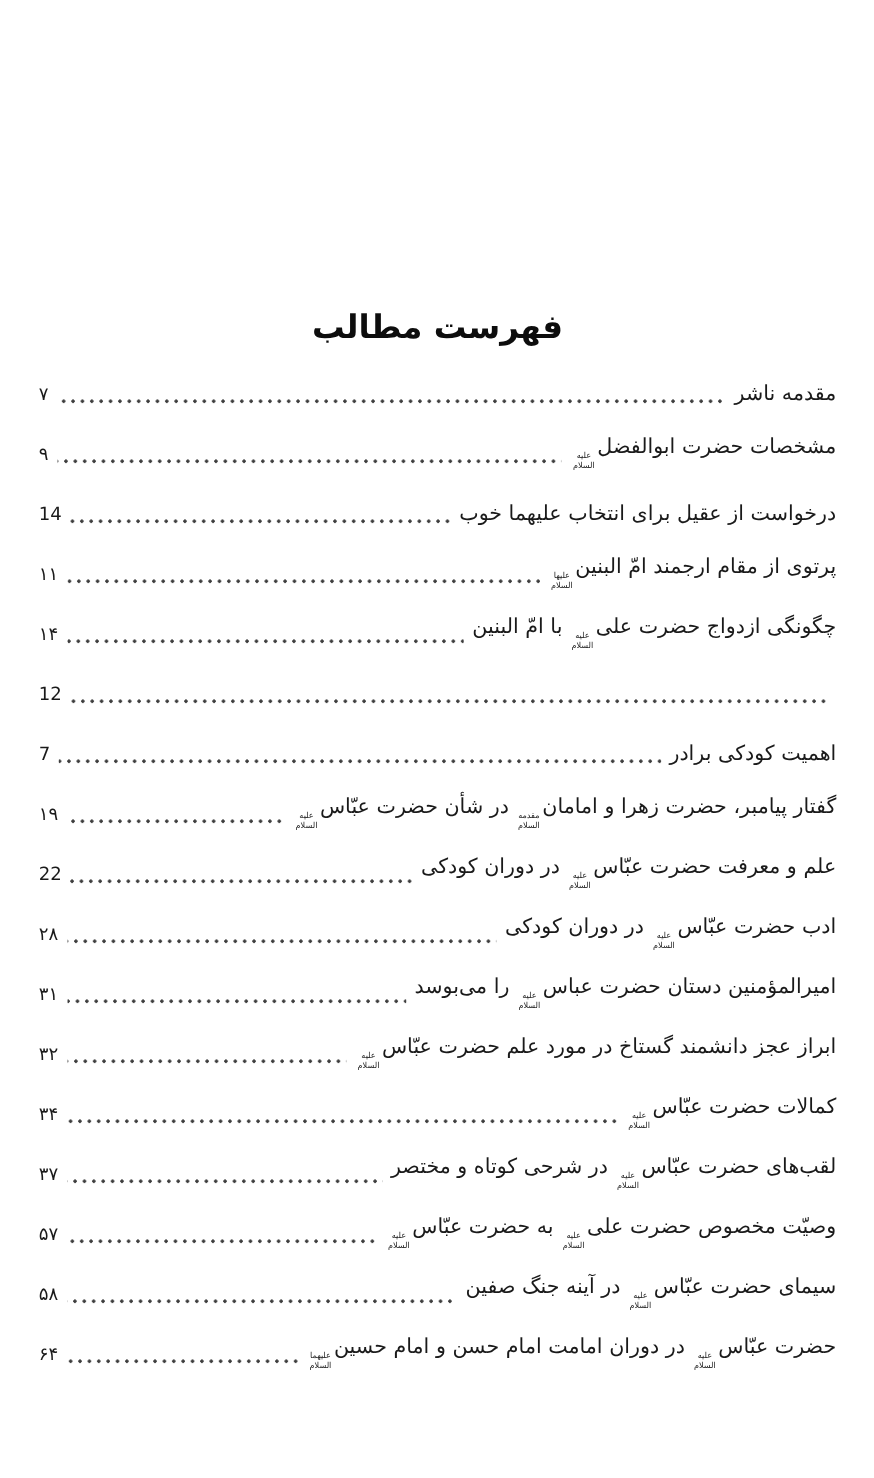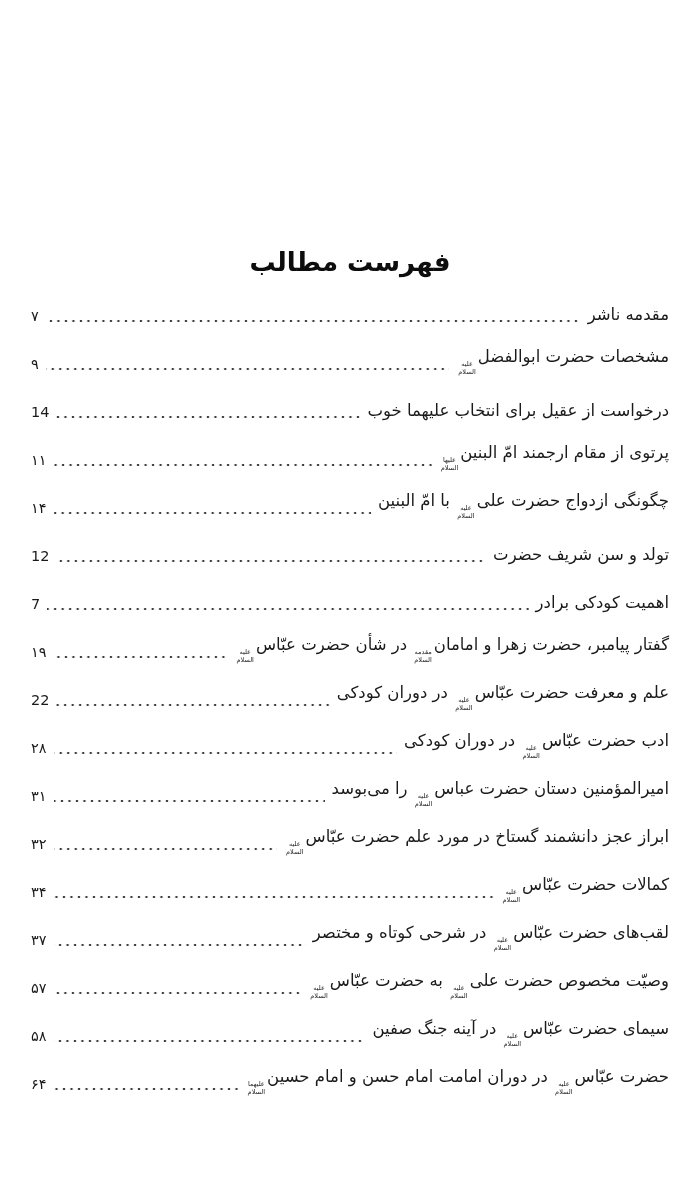--- a/index.html
+++ b/index.html
@@ -101,21 +101,20 @@
         </div>
         <div class="row">
           <span class="entry-title">چگونگی ازدواج حضرت علی<span class="hon">
               <span>علیه</span>
               <span>السلام</span>
             </span> با امّ البنین</span>
           <span class="leader"></span>
           <span class="num">۱۴</span>
         </div>
         <div class="row">
-          <span class="entry-title">تولد و سن شریف حضرت</span>
           <span class="leader"></span>
           <span class="num">12</span>
         </div>
         <div class="row">
           <span class="entry-title">اهمیت کودکی برادر</span>
           <span class="leader"></span>
           <span class="num">7</span>
         </div>
         <div class="row">
           <span class="entry-title">گفتار پیامبر، حضرت زهرا و امامان<span class="hon">

